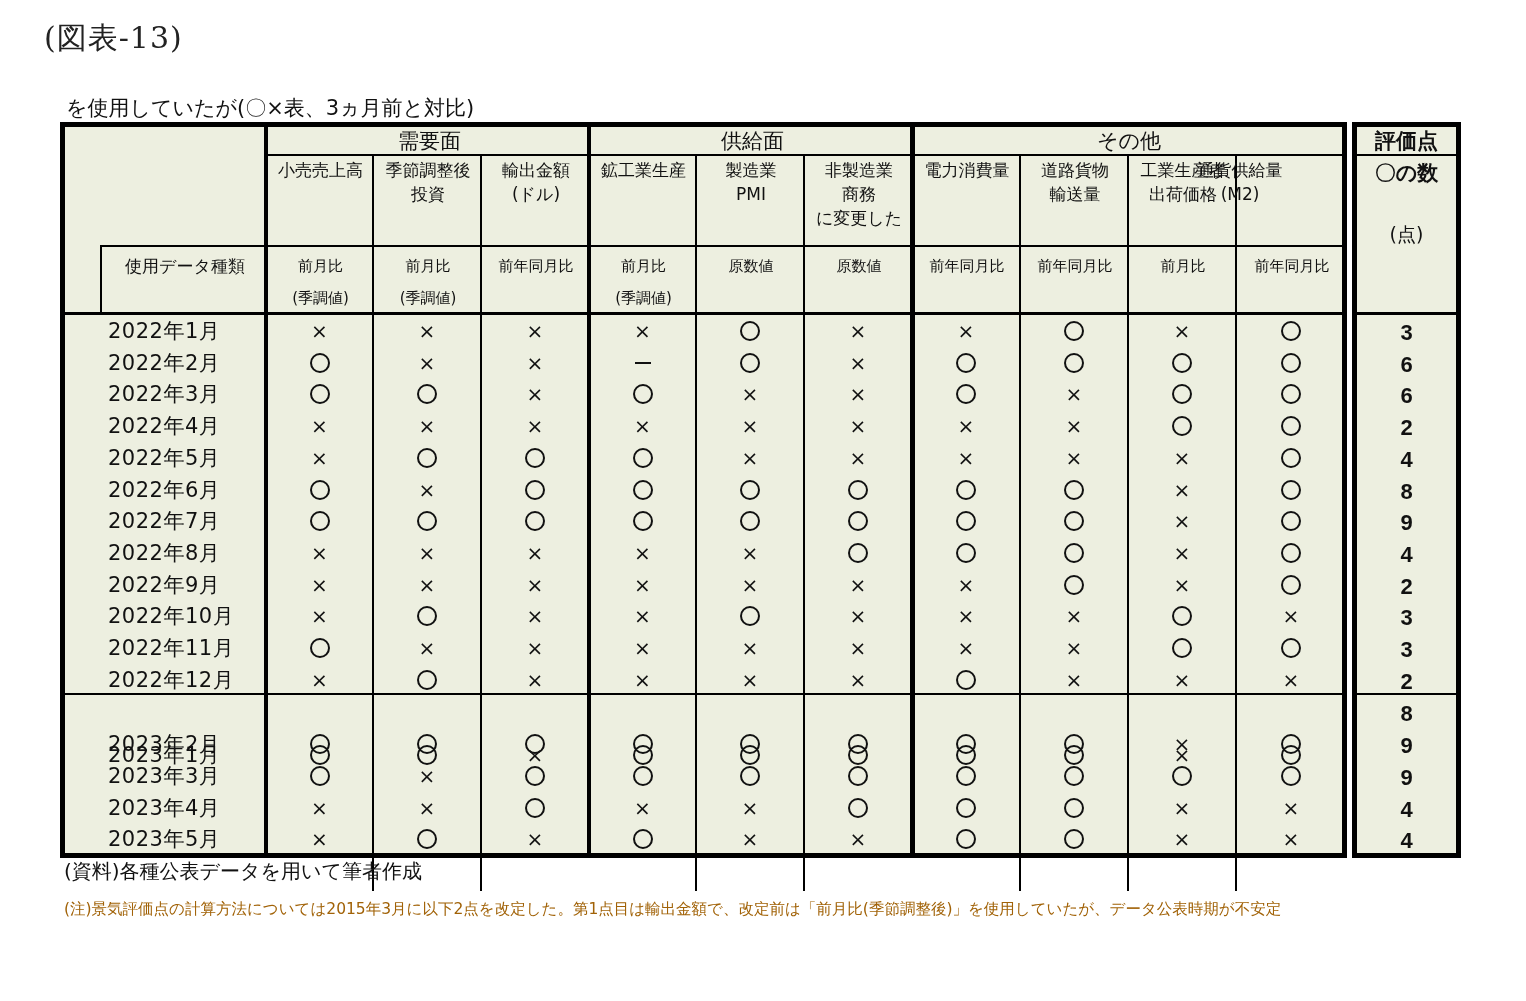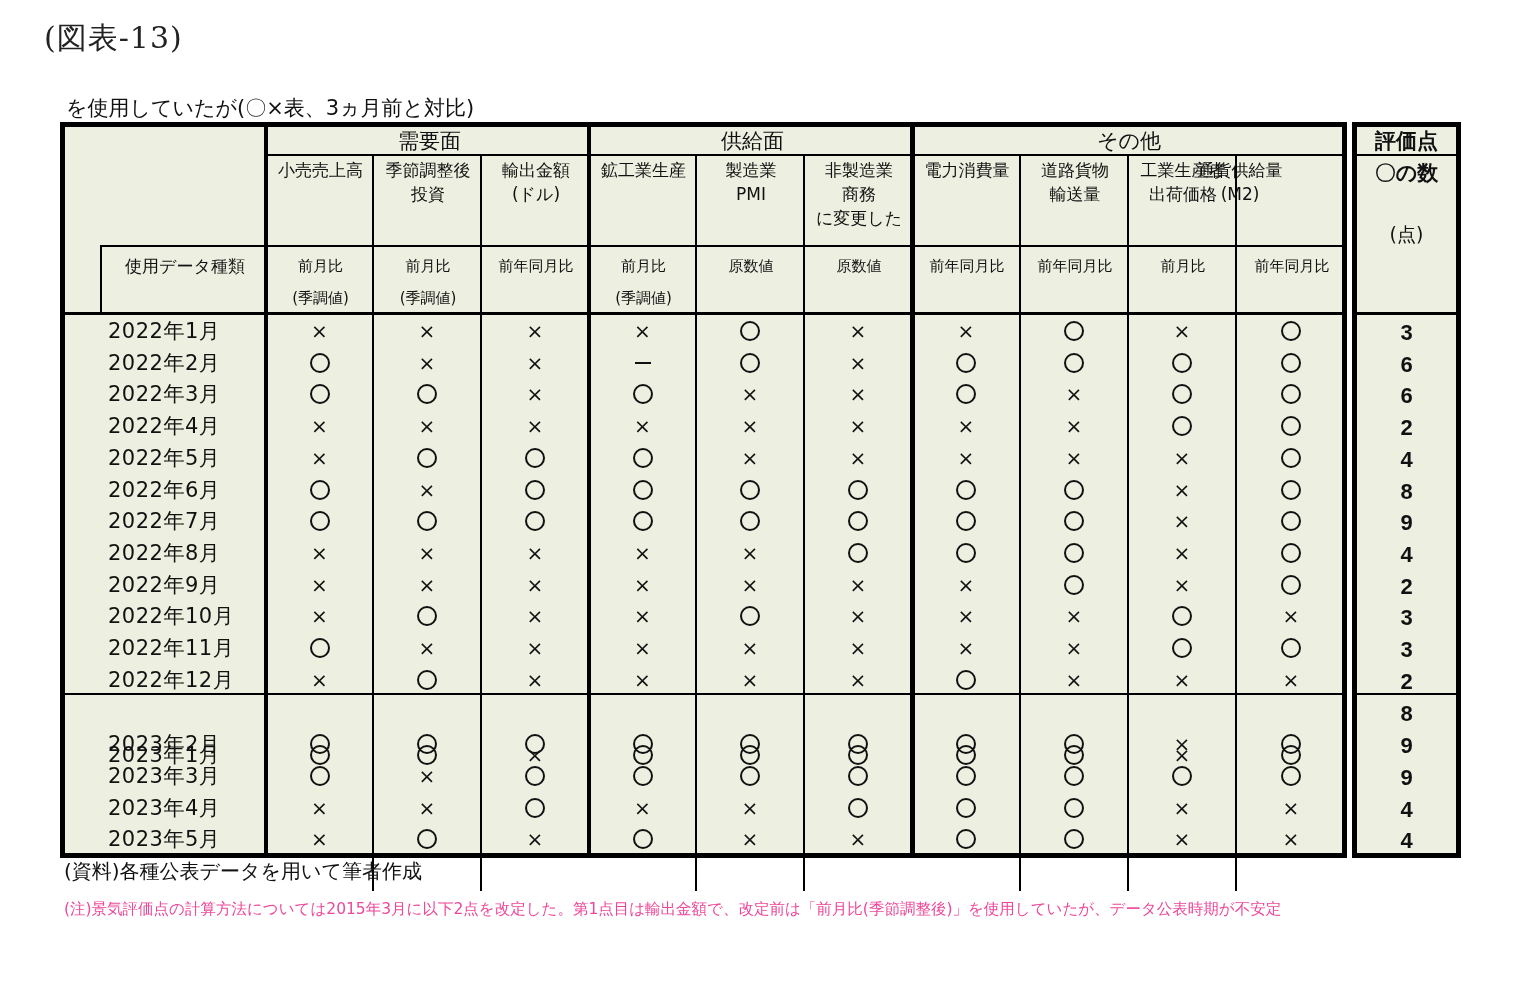--- a/index.html
+++ b/index.html
@@ -23,21 +23,21 @@
   .name { font-size: 17px; line-height: 24px; top: 158px; height: 86px; align-items: flex-start; white-space: pre-line; }
   .dtype { font-size: 15px; line-height: 32px; top: 250px; height: 62px; align-items: flex-start; white-space: pre-line; }
   .row { position: absolute; left: 66px; width: 1276px; height: 31.7px; }
   .row .month { position: absolute; left: 42px; top: 0; height: 31.7px; line-height: 31.7px; font-size: 21px; letter-spacing: 0.5px; }
   .row .mark { position: absolute; top: 0; height: 31.7px; line-height: 31.7px; text-align: center; width: 107px; }
   .mk-o { display: inline-block; width: 16px; height: 16px; border: 2px solid #111; border-radius: 50%; vertical-align: middle; margin-top: -3px; }
   .mk-x { font-size: 20px; }
   .mk-dash { display: inline-block; width: 16px; height: 2px; background: #111; vertical-align: middle; margin-top: -3px; }
   .score-row { position: absolute; left: 1357px; width: 99px; height: 31.7px; line-height: 33px; text-align: center; font-size: 22px; font-weight: bold; font-family: "Liberation Sans", sans-serif; }
   .source { position: absolute; left: 64px; top: 858px; font-size: 20px; color: #111; }
-  .notes { position: absolute; left: 64px; top: 897px; width: 1400px; font-size: 15.5px; line-height: 24px; color: #ec4899; }
+  .notes { position: absolute; left: 64px; top: 897px; width: 1400px; font-size: 15.5px; line-height: 24px; color: #a16207; }
   .notes div { white-space: nowrap; }
 </style>
 </head>
 <body>
 
 <div class="fig-label">(図表-13)</div>
 <div class="table-title">を使用していたが(〇×表、3ヵ月前と対比)</div>
 
 <div id="main-frame" class="frame"></div>
 <div id="score-frame" class="frame"></div>

